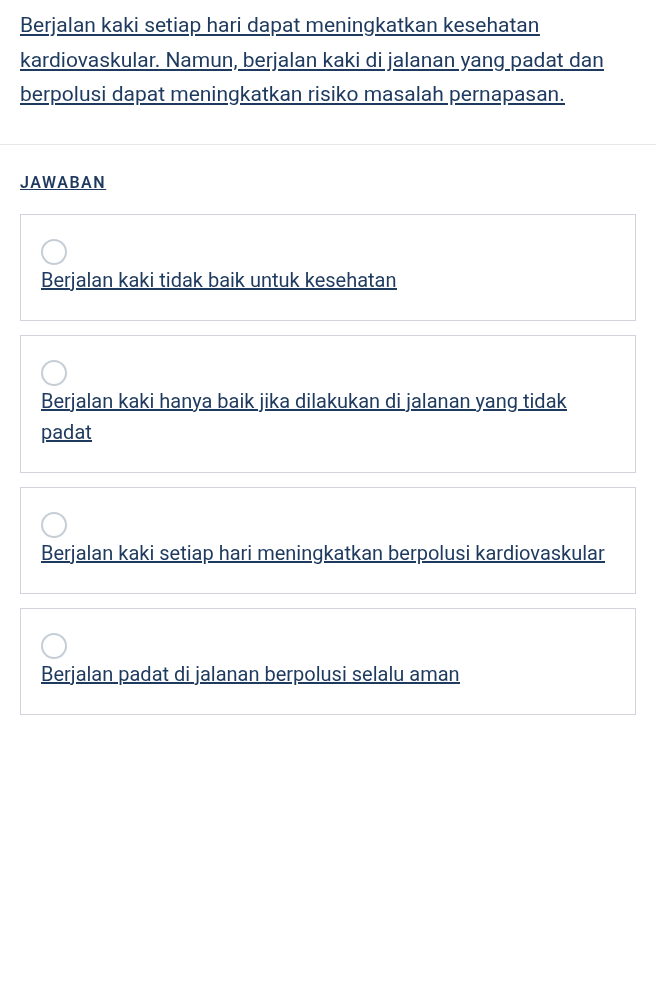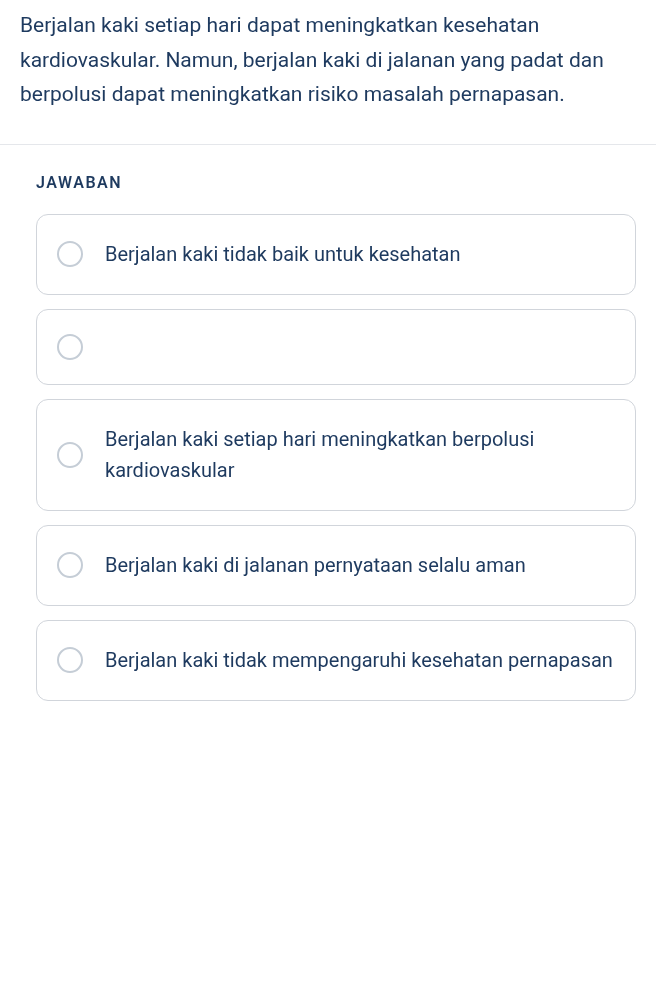--- a/index.html
+++ b/index.html
@@ -1,18 +1,19 @@
 <!DOCTYPE html>
 <html><head>
   <meta charset="utf-8">
   <style>
     * {
       margin: 0;
       padding: 0;
       box-sizing: border-box;
+      text-decoration: underline;
     }
     body {
       font-family: -apple-system, BlinkMacSystemFont, 'Segoe UI', Roboto, Helvetica, Arial, sans-serif;
       background: #ffffff;
       width: 656px;
       color: #1e3a5f;
     }
     .content {
       padding: 8px 20px 0 20px;
     }
@@ -25,38 +26,38 @@
     .question-text p {
       margin-bottom: 24px;
     }
     .divider {
       border: none;
       border-top: 1px solid #e5e7eb;
       margin: 32px 0 0 0;
       width: 100%;
     }
     .answer-section {
-      padding: 28px 20px 0 36px;
+      padding: 28px 20px 0 20px;
     }
     .answer-heading {
       font-size: 16px;
       font-weight: 600;
       letter-spacing: 1.5px;
       color: #1e3a5f;
       margin-bottom: 22px;
     }
     .answer-option {
       display: flex;
-      align-items: center;
       border: 1px solid #d1d5db;
-      border-radius: 12px;
+      border-radius: 0;
       padding: 24px 20px;
       margin-bottom: 14px;
       cursor: pointer;
       background: #ffffff;
+      flex-direction: column;
     }
     .radio-circle {
       width: 26px;
       height: 26px;
       min-width: 26px;
       border: 2px solid #c5cdd6;
       border-radius: 50%;
       margin-right: 22px;
       background: #ffffff;
     }
@@ -81,29 +82,26 @@
 <div class="answer-section">
   <div class="answer-heading">JAWABAN</div>
 
   <div class="answer-option">
     <div class="radio-circle"></div>
     <div class="answer-text">Berjalan kaki tidak baik untuk kesehatan</div>
   </div>
 
   <div class="answer-option">
     <div class="radio-circle"></div>
+    <div class="answer-text">Berjalan kaki hanya baik jika dilakukan di jalanan yang tidak padat</div>
   </div>
 
   <div class="answer-option">
     <div class="radio-circle"></div>
     <div class="answer-text">Berjalan kaki setiap hari meningkatkan berpolusi kardiovaskular</div>
   </div>
 
   <div class="answer-option">
     <div class="radio-circle"></div>
-    <div class="answer-text">Berjalan kaki di jalanan pernyataan selalu aman</div>
+    <div class="answer-text">Berjalan padat di jalanan berpolusi selalu aman</div>
   </div>
 
-  <div class="answer-option">
-    <div class="radio-circle"></div>
-    <div class="answer-text">Berjalan kaki tidak mempengaruhi kesehatan pernapasan</div>
-  </div>
 </div>
 
 </body></html>

